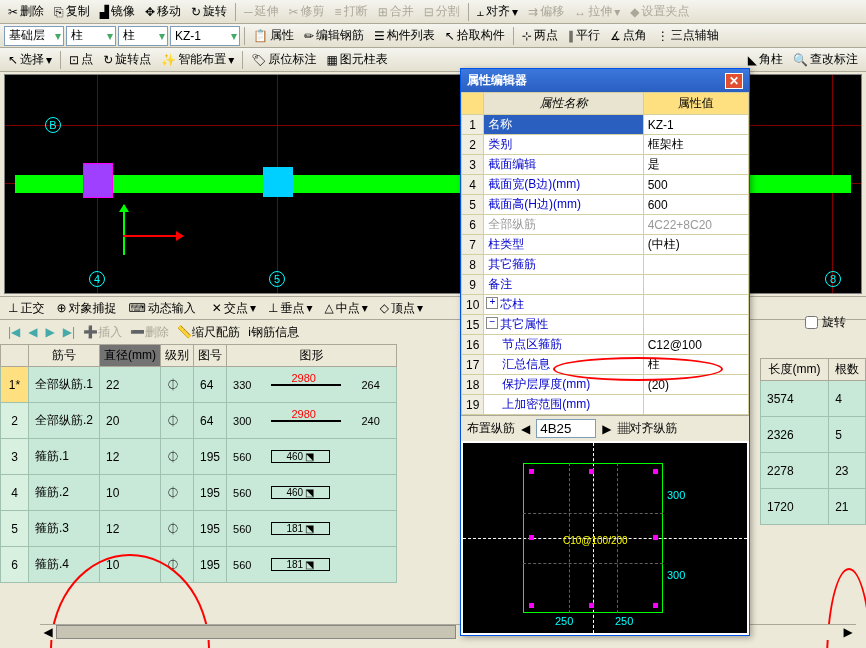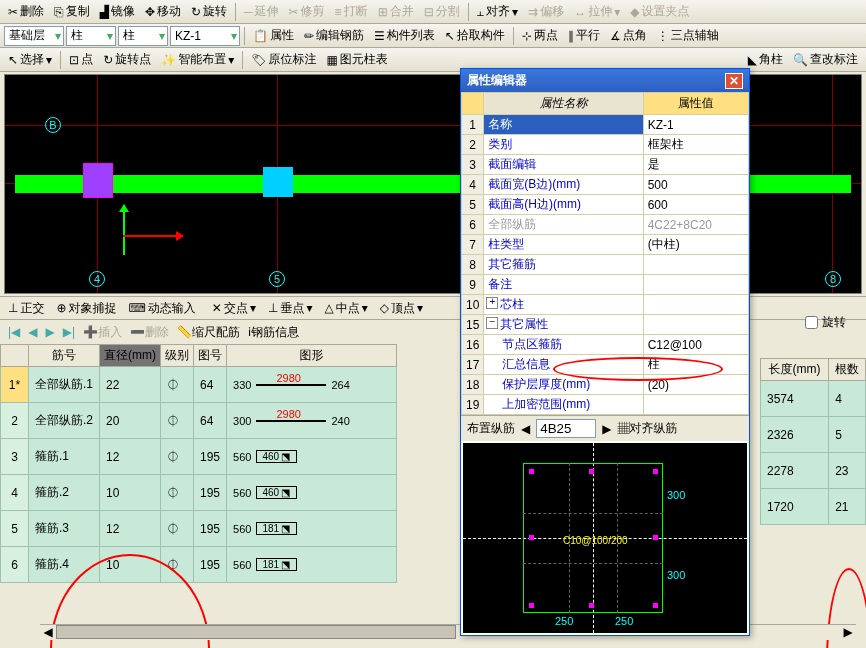--- a/index.html
+++ b/index.html
@@ -29,24 +29,24 @@
 
 .grid-toolbar { display: flex; align-items: center; height: 24px; background: #ece9d8; padding: 0 8px; gap: 8px; }
 
 .grid-area { position: relative; display: flex; }
 .grid-table { border-collapse: collapse; font-size: 12px; background: #c8e8d8; }
 .grid-table th { background: #ece9d8; border: 1px solid #aca899; padding: 2px 4px; font-weight: normal; height: 22px; }
 .grid-table th.hl { background: #737373; }
 .grid-table td { border: 1px solid #a0c0b0; padding: 4px 6px; height: 36px; }
 .grid-table td.rownum { background: #d8f0e0; text-align: center; width: 28px; }
 .grid-table td.rownum.first { background: #ffe080; }
-.shape-cell { display: flex; align-items: center; gap: 5px; }
+.shape-cell { display: flex; align-items: center; gap: 20px; }
 .shape-line { display: inline-block; height: 2px; background: #000000; position: relative; }
 .shape-dim { font-size: 11px; }
-.shape-box { display: inline-flex; align-items: center; border: 1px solid #000; padding: 0 5px; font-size: 10px; }
+.shape-box { display: inline-flex; align-items: center; border: 1px solid #000; padding: 0 14px; font-size: 10px; }
 
 .red-oval { position: absolute; border: 2px solid #ff0000; border-radius: 50%; pointer-events: none; }
 
 
 .prop-window { position: absolute; left: 460px; top: 68px; width: 290px; background: #fff; border: 1px solid #0054e3; box-shadow: 2px 2px 6px rgba(0,0,0,.3); z-index: 100; }
 .prop-title { background: linear-gradient(#3b77dd,#2a5fc0); color: #fff; font-weight: bold; padding: 3px 6px; display: flex; justify-content: space-between; align-items: center; }
 .prop-close { width: 18px; height: 16px; background: #e05030; color: #fff; text-align: center; line-height: 14px; cursor: pointer; border: 1px solid #fff; }
 .prop-grid { width: 100%; border-collapse: collapse; font-size: 12px; }
 .prop-grid th { background: #ffe080; border: 1px solid #d4cfa0; padding: 2px; font-weight: normal; }
 .prop-grid th.name { background: #e8e4d0; font-style: italic; }

